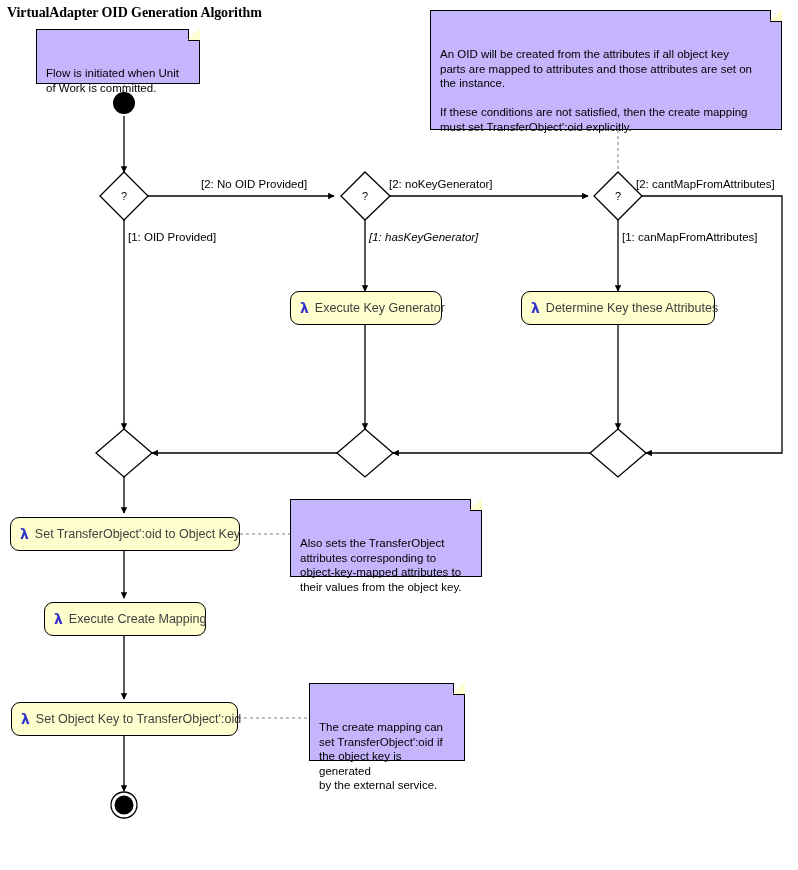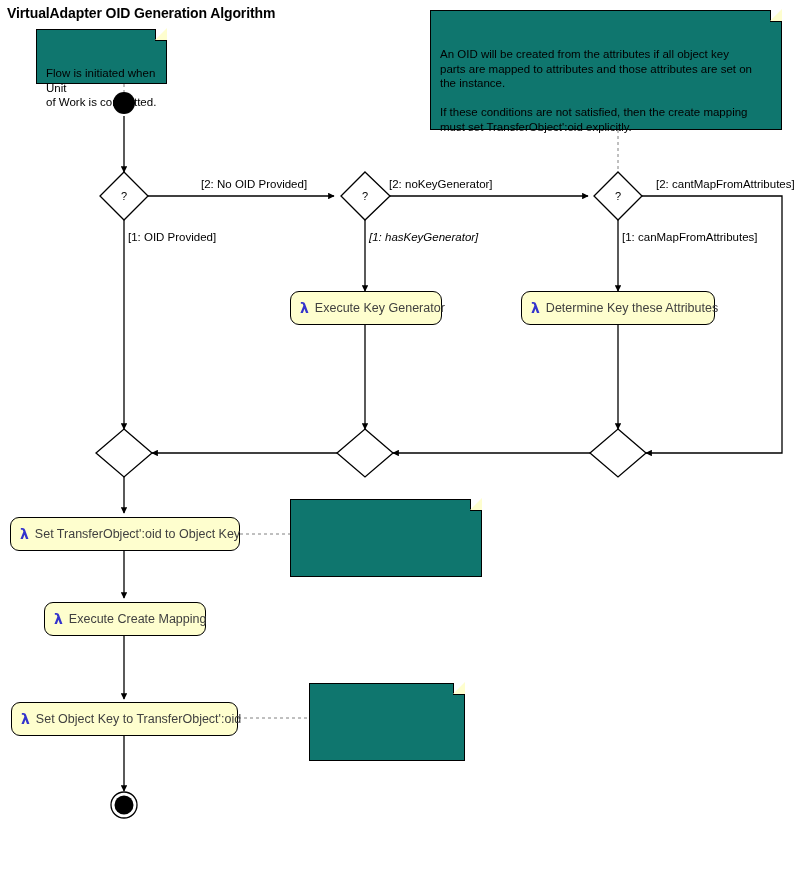--- a/index.html
+++ b/index.html
@@ -22,21 +22,21 @@
     width: 798px;
     height: 870px;
   }
   .diagram-title {
     position: absolute;
     left: 7px;
     top: 5px;
     font-size: 14px;
     font-weight: bold;
     color: #000000;
-    font-family: Liberation Sans, sans-serif;
+    font-family: Liberation Serif, serif;
     letter-spacing: -0.1px;
     white-space: nowrap;
   }
   
   .activity {
     position: absolute;
     box-sizing: border-box;
     background: #FEFECE;
     border: 1px solid #000000;
     border-radius: 9px;
@@ -56,21 +56,21 @@
   .activity .alabel {
     font-size: 12.5px;
     color: #404040;
     font-family: "Liberation Sans", sans-serif;
     line-height: 1;
   }
   
   .note {
     position: absolute;
     box-sizing: border-box;
-    background: #0f766e;
+    background: #c4b5fd;
     border: 1px solid #000000;
     font-size: 11.5px;
     color: #000000;
     line-height: 14.5px;
     padding: 7px 9px 5px 9px;
     white-space: pre-line;
   }
   .note .fold {
     position: absolute;
     top: -1px;
@@ -176,21 +176,21 @@
 <div class="diagram-title">VirtualAdapter OID Generation Algorithm</div>
 
 <div class="qmark" style="left:121px; top:191px;">?</div>
 <div class="qmark" style="left:362px; top:191px;">?</div>
 <div class="qmark" style="left:615px; top:191px;">?</div>
 
 <div class="edge-label" style="left:157px; top:179px;margin-left:44px;">[2: No OID Provided]</div>
 <div class="edge-label" style="left:128px; top:232px;">[1: OID Provided]</div>
 <div class="edge-label" style="left:389px; top:179px;">[2: noKeyGenerator]</div>
 <div class="edge-label" style="left:369px; top:232px;font-style:italic;">[1: hasKeyGenerator]</div>
-<div class="edge-label" style="left:656px; top:179px;text-align:center;">[2: cantMapFromAttributes]</div>
+<div class="edge-label" style="left:636px; top:179px;text-align:center;">[2: cantMapFromAttributes]</div>
 <div class="edge-label" style="left:622px; top:232px;">[1: canMapFromAttributes]</div>
 
 <div class="activity" style="left:290px; top:291px; width:152px; height:34px;">
   <span class="lam">λ</span>
   <span class="alabel">Execute Key Generator</span>
 </div>
 
 <div class="activity" style="left:521px; top:291px; width:194px; height:34px;">
   <span class="lam">λ</span>
   <span class="alabel">Determine Key these Attributes</span>
@@ -204,35 +204,43 @@
 <div class="activity" style="left:44px; top:602px; width:162px; height:34px;">
   <span class="lam">λ</span>
   <span class="alabel">Execute Create Mapping</span>
 </div>
 
 <div class="activity" style="left:11px; top:702px; width:227px; height:34px;">
   <span class="lam">λ</span>
   <span class="alabel">Set Object Key to TransferObject':oid</span>
 </div>
 
-<div class="note" style="left:36px; top:29px; width:131px; height:55px;">
+<div class="note" style="left:36px; top:29px; width:164px; height:55px;">
   <span class="fold"></span>
   <span>Flow is initiated when Unit
 of Work is committed.</span>
 </div>
 
 <div class="note" style="left:430px; top:10px; width:352px; height:120px;">
   <span class="fold"></span>
   <span>An OID will be created from the attributes if all object key
 parts are mapped to attributes and those attributes are set on
 the instance.
 
 If these conditions are not satisfied, then the create mapping
 must set TransferObject':oid explicitly.</span>
 </div>
 
 <div class="note" style="left:290px; top:499px; width:192px; height:78px;">
   <span class="fold"></span>
+  <span>Also sets the TransferObject
+attributes corresponding to
+object-key-mapped attributes to
+their values from the object key.</span>
 </div>
 
 <div class="note" style="left:309px; top:683px; width:156px; height:78px;">
   <span class="fold"></span>
+  <span>The create mapping can
+set TransferObject':oid if
+the object key is generated
+by the external service.</span>
 </div>
 
 </body></html>

